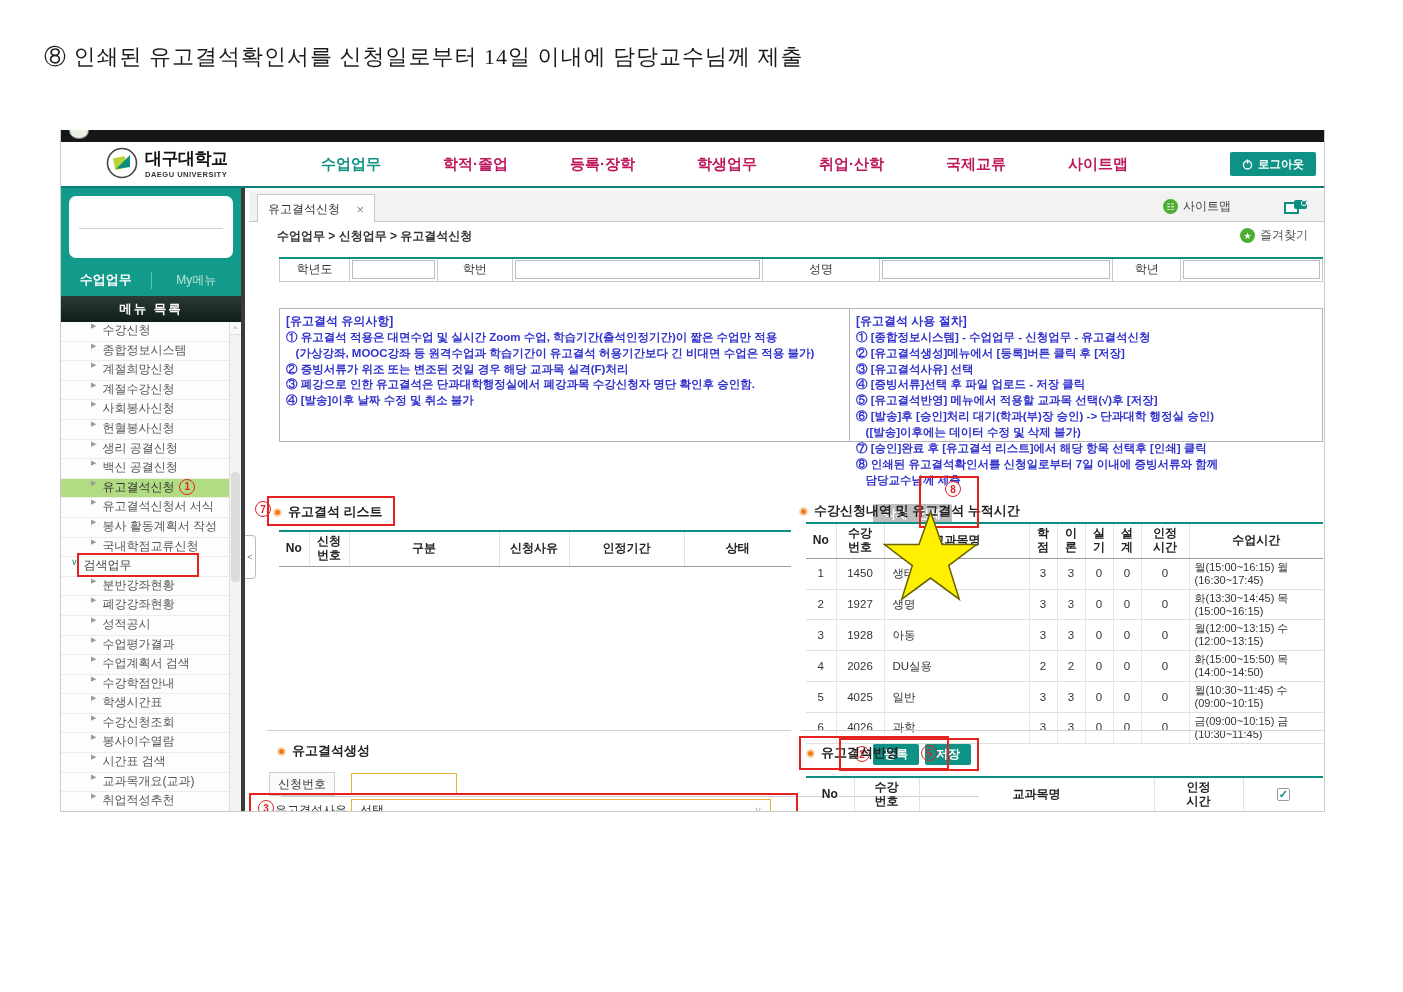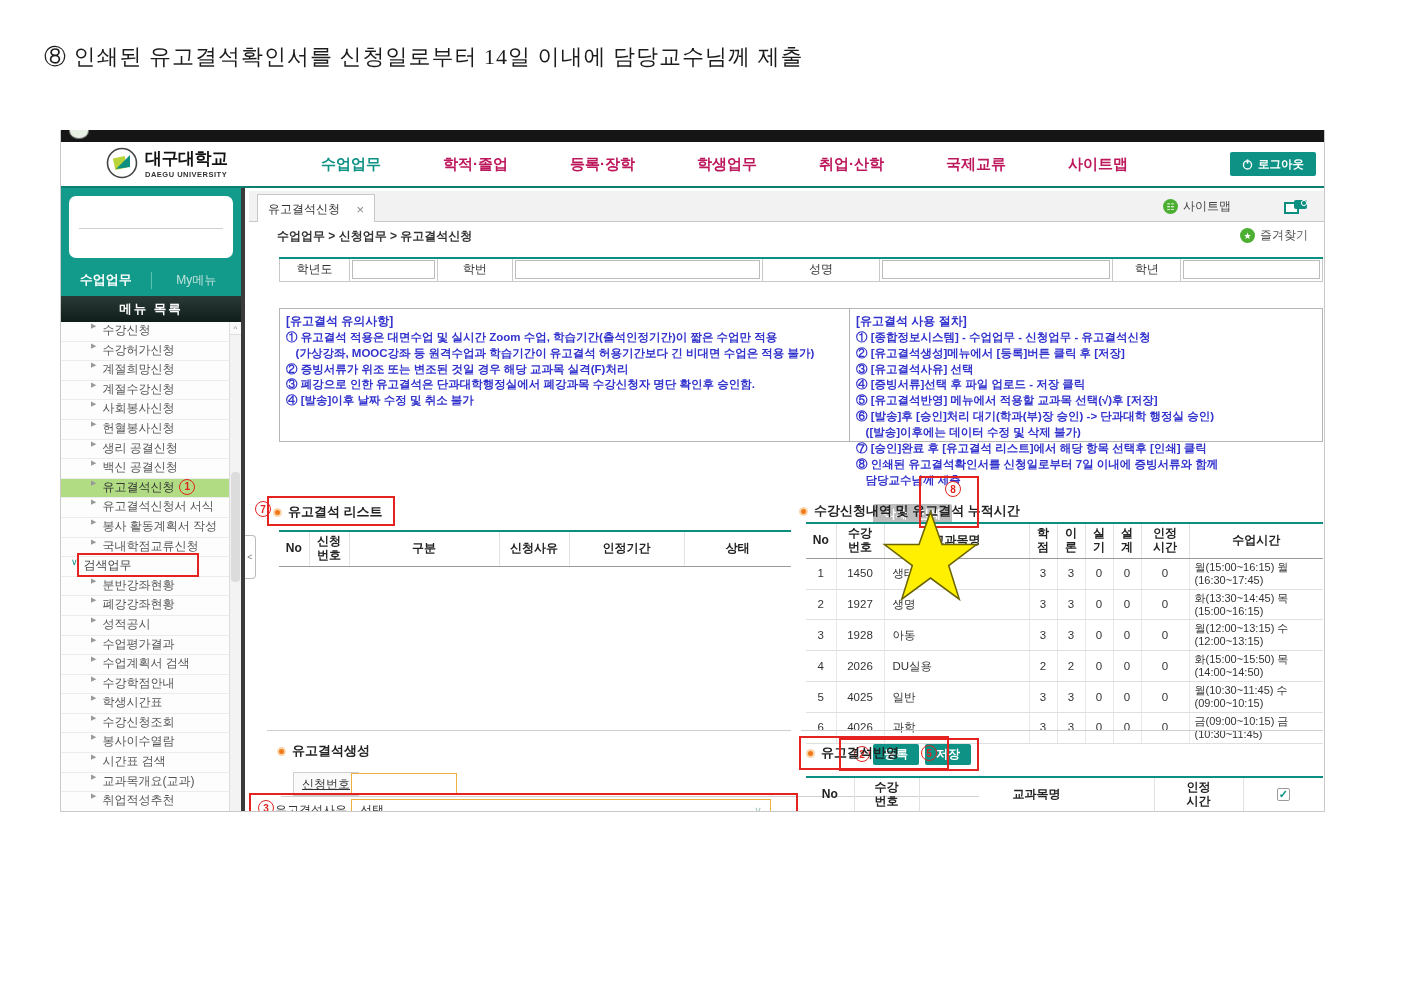--- a/index.html
+++ b/index.html
@@ -138,21 +138,21 @@
       <div class="side-tab2">My메뉴</div>
     </div>
     <div class="menu-head">메뉴 목록</div>
     <div class="menu-list">
         <div class="menu-item">
           <span class="arrow">▶</span>
           <span>수강신청</span>
         </div>
         <div class="menu-item">
           <span class="arrow">▶</span>
-          <span>수강허가신청</span>
+          <span>종합정보시스템</span>
         </div>
         <div class="menu-item">
           <span class="arrow">▶</span>
           <span>계절희망신청</span>
         </div>
         <div class="menu-item">
           <span class="arrow">▶</span>
           <span>계절수강신청</span>
         </div>
         <div class="menu-item">
@@ -465,21 +465,21 @@
 
     <div style="position:absolute; left:28px; top:554px;" class="sec-title">
       <span class="bullet"></span>
       <span>유고결석생성</span>
     </div>
     <span class="rcirc" style="position:absolute; left:600px; top:558px;">2</span>
     <button class="btn-teal" style="position:absolute; left:624px; top:556px;">등록</button>
     <button class="btn-teal" style="position:absolute; left:676px; top:556px;">저장</button>
     <div class="redbox" style="left:590px; top:550px; width:140px; height:33px;"></div>
 
-    <div class="formrow-label" style="position:absolute; left:44px; top:584px; width:66px; height:24px;text-decoration:underline;">신청번호</div>
+    <div class="formrow-label" style="position:absolute; left:20px; top:584px; width:66px; height:24px;">신청번호</div>
     <input class="orange-input" style="position: absolute; left: 102px; top: 585px; width: 106px;">
     <div class="hline" style="left:32px; top:608px; width:698px;"></div>
 
     <span class="rcirc" style="position:absolute; left:4px; top:612px;">3</span>
     <div class="formrow-label" style="position:absolute; left:26px; top:610px; width:72px; height:24px; background:#fff; border:none; font-weight:normal;">유고결석사유</div>
     <div class="select-box" style="position:absolute; left:102px; top:611px; width:420px;">
       <span>선택</span>
       <span class="chev">∨</span>
     </div>
     <div class="redbox" style="left:0px; top:605px; width:549px; height:33px;"></div>

